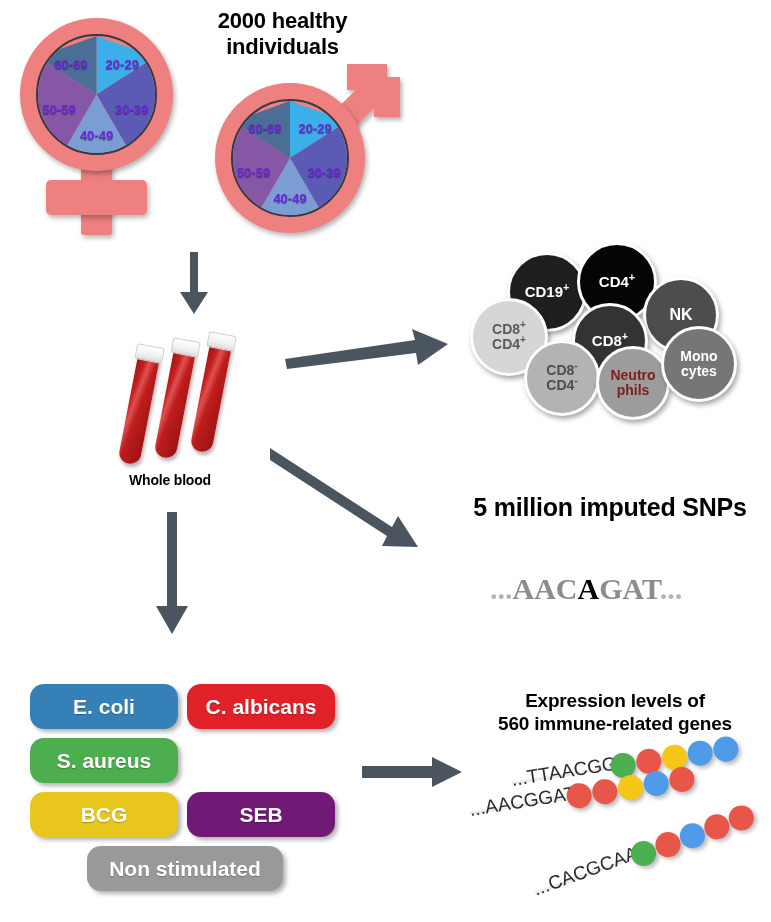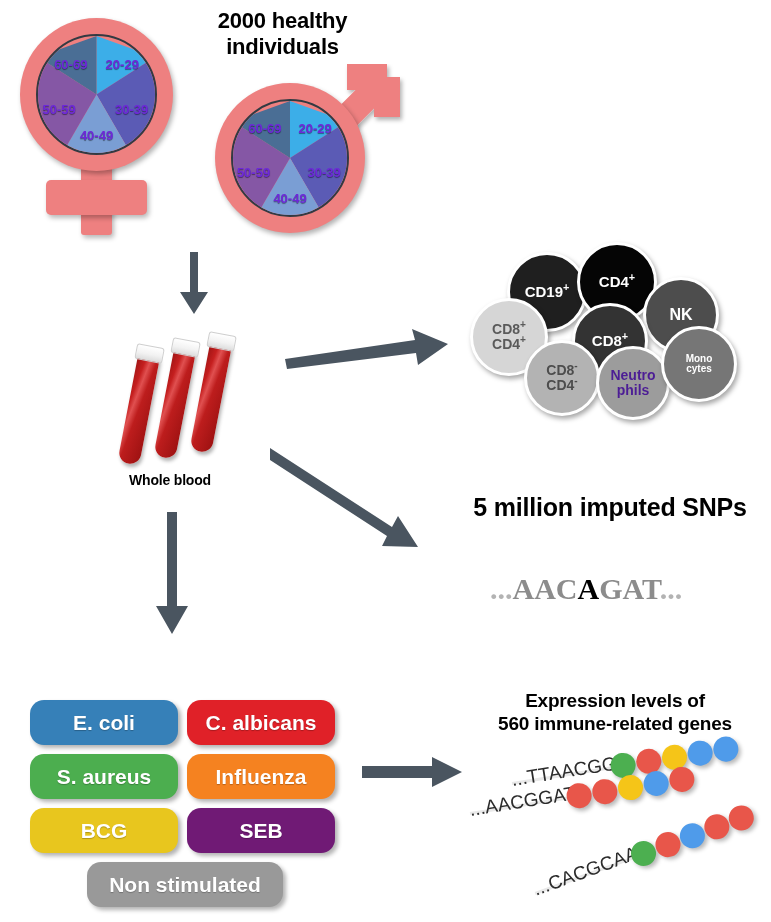--- a/index.html
+++ b/index.html
@@ -202,50 +202,49 @@
     </div>
 
     <div class="cell" style="left:107px;top:63px;width:76px;height:76px;background:#333333;color:#ffffff;font-size:15px;">
       <span>CD8<sup>+</sup></span>
     </div>
 
     <div class="cell" style="left:59px;top:100px;width:76px;height:76px;background:#b3b3b3;color:#4d4d4d;font-size:14px;">
       <span>CD8<sup>-</sup><br>CD4<sup>-</sup></span>
     </div>
 
-    <div class="cell" style="left:131px;top:106px;width:74px;height:74px;background:#9c9c9c;color:#4c1d95;font-size:14px;">
+    <div class="cell" style="left:131px;top:106px;width:74px;height:74px;background:#9c9c9c;color:#7f1d1d;font-size:14px;">
       <span>Neutro<br>phils</span>
     </div>
 
-    <div class="cell" style="left:196px;top:86px;width:76px;height:76px;background:#767676;color:#ffffff;font-size:10px;">
+    <div class="cell" style="left:196px;top:86px;width:76px;height:76px;background:#767676;color:#ffffff;font-size:14px;">
       <span>Mono<br>cytes</span>
     </div>
   </div>
 
   <div class="heading" style="left:460px;top:492px;width:300px;font-size:25px;">5 million imputed SNPs</div>
 
   <div class="abs" style="left:490px;top:528px;width:250px;height:95px;">
     <div class="snp-row" style="left:0;top:44px;font-size:30px;">
       <span class="dim">...</span><span class="dim2">AAC</span><span class="hi">A</span><span class="dim2">GAT</span><span class="dim">...</span>
     </div>
   </div>
 
   <svg class="arrow" style="left:155px;top:512px;" width="44" height="128">
     <path d="M 12 0 L 12 94 L 1 94 L 17 122 L 33 94 L 22 94 L 22 0 Z" fill="#4a5560"></path>
   </svg>
 
-  <div class="abs" style="left:30px;top:700px;width:310px;height:218px;">
+  <div class="abs" style="left:30px;top:684px;width:310px;height:218px;">
 
     <div class="stim" style="left:0px;top:0px;width:148px;height:45px;background:#3680b8;font-size:21px;">E. coli</div>
 
     <div class="stim" style="left:157px;top:0px;width:148px;height:45px;background:#e02128;font-size:21px;">C. albicans</div>
 
     <div class="stim" style="left:0px;top:54px;width:148px;height:45px;background:#4cae4f;font-size:21px;">S. aureus</div>
 
-    <div class="stim" style="left:157px;top:54px;width:148px;height:45px;background:#f58220;font-size:21px;">Influenza</div>
 
     <div class="stim" style="left:0px;top:108px;width:148px;height:45px;background:#e8c61e;font-size:21px;">BCG</div>
 
     <div class="stim" style="left:157px;top:108px;width:148px;height:45px;background:#701a75;font-size:21px;">SEB</div>
 
     <div class="stim" style="left:57px;top:162px;width:196px;height:45px;background:#999999;font-size:21px;">Non stimulated</div>
   </div>
 
   <svg class="arrow" style="left:362px;top:757px;" width="110" height="34">
     <path d="M 0 9 L 70 9 L 70 0 L 100 15 L 70 30 L 70 21 L 0 21 Z" fill="#4a5560"></path>

